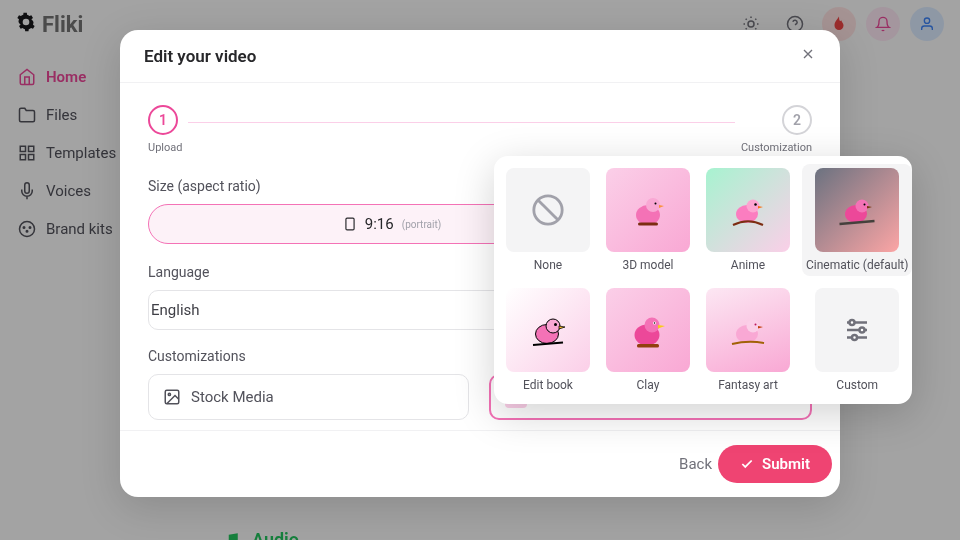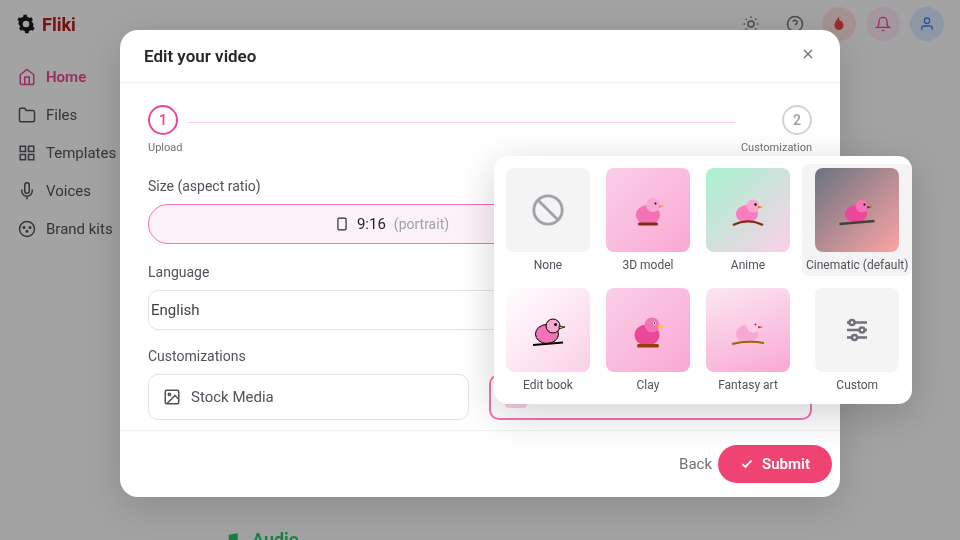--- a/index.html
+++ b/index.html
@@ -1,18 +1,18 @@
 <!DOCTYPE html>
 <html><head>
 <meta charset="utf-8">
 <style>
 * { margin: 0; padding: 0; box-sizing: border-box; font-family: -apple-system, BlinkMacSystemFont, "Segoe UI", Roboto, sans-serif; }
 body { width: 960px; height: 540px; background: #fafafa; position: relative; overflow: hidden; }
 .topbar { height: 48px; display: flex; align-items: center; padding: 0 16px; justify-content: space-between; }
-.brand { display: flex; align-items: center; gap: 6px; font-weight: 700; font-size: 18px; color: #b91c1c; }
+.brand { display: flex; align-items: flex-start; gap: 6px; font-weight: 700; font-size: 22px; color: #737373; }
 .brand-icon { width: 20px; height: 20px; }
 .topbar-right { display: flex; align-items: center; gap: 10px; }
 .icon-btn { width: 34px; height: 34px; border-radius: 50%; display: flex; align-items: center; justify-content: center; cursor: pointer; color: #71717a; }
 .icon-btn.fire { background: #fee2e2; color: #ef4444; }
 .icon-btn.bell { background: #fce7f3; color: #ec4899; }
 .icon-btn.user { background: #dbeafe; color: #3b82f6; }
 .layout { display: flex; height: calc(100% - 48px); }
 .sidebar { width: 152px; padding: 12px 8px; }
 .nav-item { display: flex; align-items: flex-start; gap: 10px; padding: 8px 10px; border-radius: 8px; font-size: 15px; color: #52525b; cursor: pointer; margin-bottom: 4px; }
 .nav-item.active { color: #ec4899; font-weight: 600; }
@@ -29,21 +29,21 @@
 .step { display: flex; flex-direction: column; align-items: flex-start; }
 .step.right { align-items: flex-end; }
 .step-circle { width: 30px; height: 30px; border-radius: 50%; border: 2px solid #ec4899; color: #ec4899; display: flex; align-items: center; justify-content: center; font-weight: 600; font-size: 14px; }
 .step-circle.inactive { border-color: #d4d4d8; color: #a1a1aa; }
 .step-line { flex: 1; height: 1px; background: #fbcfe8; margin: 0 6px; position: relative; top: -7px; }
 .step-label { font-size: 11px; color: #71717a; margin-top: 6px; }
 .form-label { font-size: 14px; color: #52525b; margin-bottom: 10px; display: block; }
 .size-row { display: flex; gap: 16px; margin-bottom: 20px; }
 .size-pill { flex: 1; border: 1px solid #e4e4e7; border-radius: 999px; padding: 10px 16px; display: flex; align-items: center; justify-content: center; gap: 8px; font-size: 15px; color: #52525b; cursor: pointer; }
 .size-pill.active { border-color: #f472b6; background: #fdf2f8; color: #27272a; }
-.size-pill .dim { color: #a1a1aa; font-size: 14px; }
+.size-pill .dim { color: #a1a1aa; font-size: 10px; }
 .two-col { display: flex; gap: 20px; margin-bottom: 18px; }
 .two-col > div { flex: 1; }
 .select-box { border: 1px solid #e4e4e7; border-radius: 10px; padding: 10px 2px; display: flex; align-items: center; justify-content: space-between; font-size: 15px; color: #3f3f46; cursor: pointer; background:#fff; }
 .cust-row { display: flex; gap: 20px; }
 .cust-box { flex: 1; border: 1px solid #e4e4e7; border-radius: 10px; padding: 10px 14px; display: flex; align-items: center; gap: 10px; font-size: 15px; color: #52525b; cursor: pointer; }
 .cust-box.highlight { border: 2px solid #f472b6; }
 .thumb-sm { width: 22px; height: 22px; border-radius: 4px; background: #fbcfe8; }
 .modal-footer { border-top: 1px solid #f1f1f3; padding: 14px 8px; display: flex; justify-content: flex-end; gap: 6px; align-items: center; }
 .back-link { color: #71717a; font-size: 15px; cursor: pointer; }
 .submit-btn { background: #ef4472; color: #fff; border: none; border-radius: 999px; padding: 10px 22px; font-size: 15px; font-weight: 600; display: flex; align-items: center; gap: 8px; cursor: pointer; }

